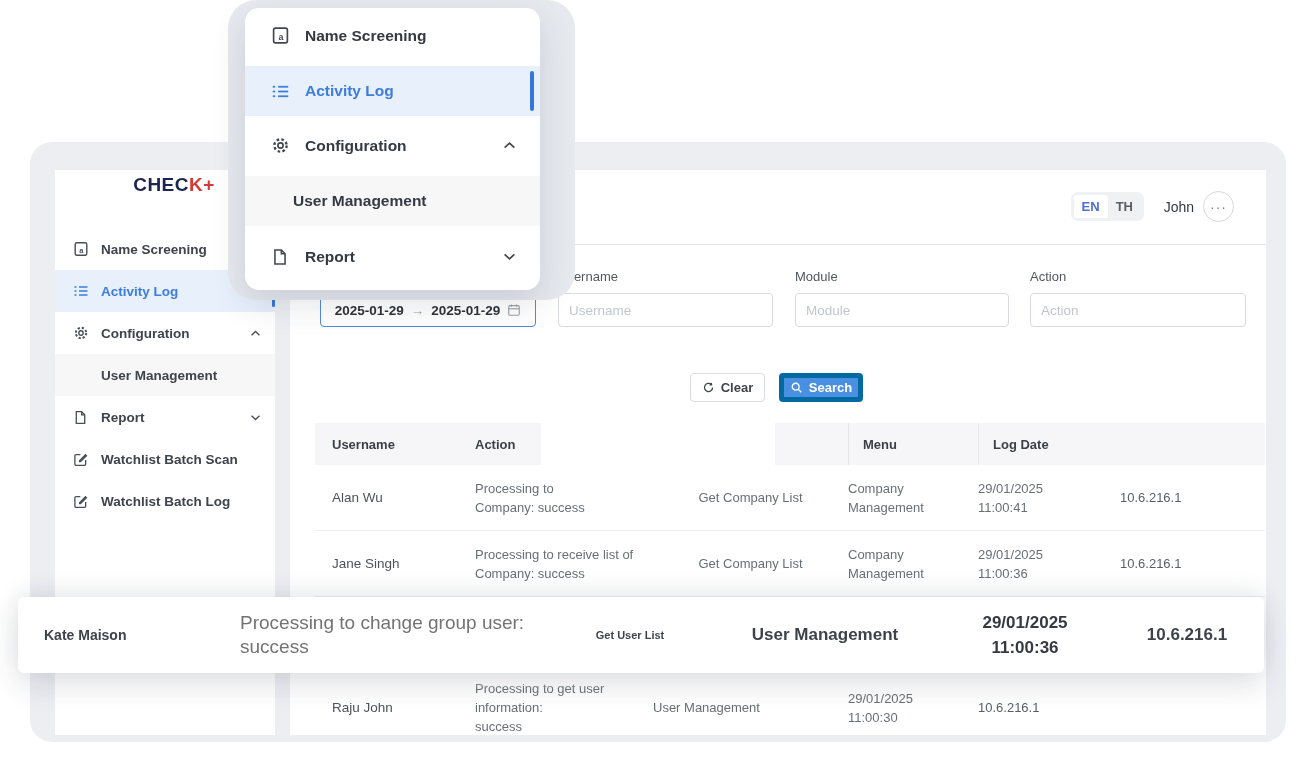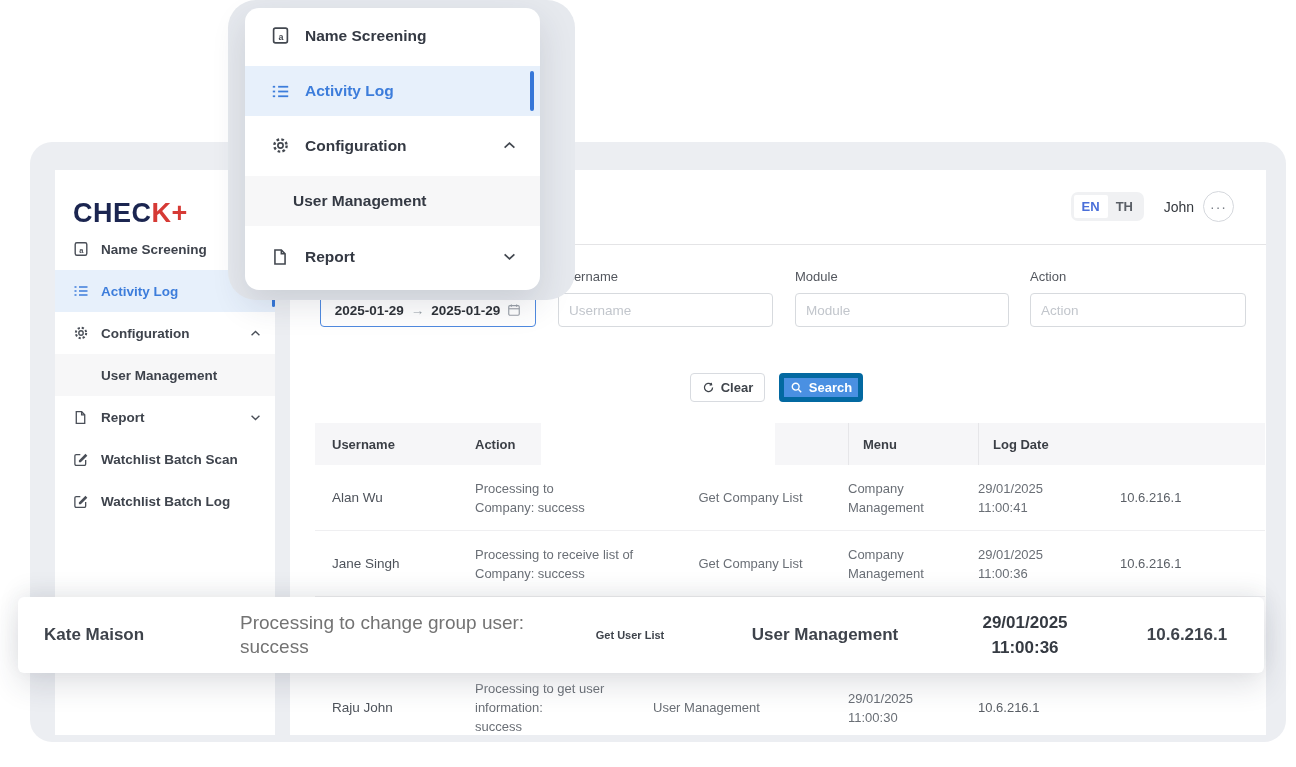--- a/index.html
+++ b/index.html
@@ -7,21 +7,21 @@
     font-family:"Liberation Sans", sans-serif; }
   .stage { position:relative; width:1296px; height:767px; }
 
   
   .device { position:absolute; left:30px; top:142px; width:1256px; height:600px;
     background:#eceef2; border-radius:22px; }
 
   
   .sidebar { position:absolute; left:55px; top:170px; width:220px; height:565px;
     background:#ffffff; z-index:2; }
-  .logo { padding:28px 0 0 18px; font-size:27px; font-weight:800; letter-spacing:.5px; }
+  .logo { padding:4px 0 0 18px; font-size:19px; font-weight:800; letter-spacing:.5px;text-align:center; }
   .logo .lp { color:#1b2550; } .logo .la { color:#d63a35; }
   .side-menu { position:absolute; left:0; top:58px; width:220px; }
   .s-item { position:relative; height:42px; display:flex; align-items:center;
     padding-left:18px; gap:12px; font-size:13.5px; font-weight:600; color:#3e434c; cursor:pointer; }
   .s-item .ic { width:16px; height:16px; flex:0 0 16px; color:#4a4f58; display:flex; align-items:center; }
   .s-item.active { background:#e7f0fb; color:#3d7ddb; }
   .s-item.active .ic { color:#3d7ddb; }
   .s-item.active::after { content:""; position:absolute; right:0; top:5px; bottom:5px;
     width:3px; background:#3576d8; border-radius:2px; }
   .s-item.sub { padding-left:46px; background:#f7f7f8; }
@@ -94,21 +94,21 @@
     width:4px; border-radius:3px; background:#3576d8; }
   .fm-item.sub { padding-left:48px; background:#f7f7f8; height:50px; margin:3px 0; }
   .fm-item .chev { position:absolute; right:24px; color:#42474f; display:flex; }
   .fm-item:first-child { border-radius:14px 14px 0 0; }
 
   
   .hl-row { position:absolute; left:18px; top:597px; width:1246px; height:76px; background:#ffffff;
     border-radius:6px; z-index:6; display:grid;
     grid-template-columns:222px 310px 160px 230px 170px 154px; align-items:center;
     box-shadow:0 12px 30px rgba(40,50,70,.14), 0 -8px 22px rgba(40,50,70,.07); }
-  .hl-row .h0 { padding-left:26px; font-size:17px; font-weight:700; color:#3e434b; }
+  .hl-row .h0 { padding-left:26px; font-size:14px; font-weight:700; color:#3e434b; }
   .hl-row .h1 { font-size:19px; color:#737373; line-height:24px; }
   .hl-row .h2 { text-align:center; font-size:11px; font-weight:600; color:#3e434b; }
   .hl-row .h3 { text-align:center; font-size:17px; font-weight:600; color:#3e434b; }
   .hl-row .h4 { text-align:center; font-size:17px; font-weight:700; color:#353a42; line-height:25px; }
   .hl-row .h5 { text-align:center; font-size:17px; font-weight:700; color:#3e434b; }
 
   svg { display:block; }
 </style>
 </head>
 <body>

